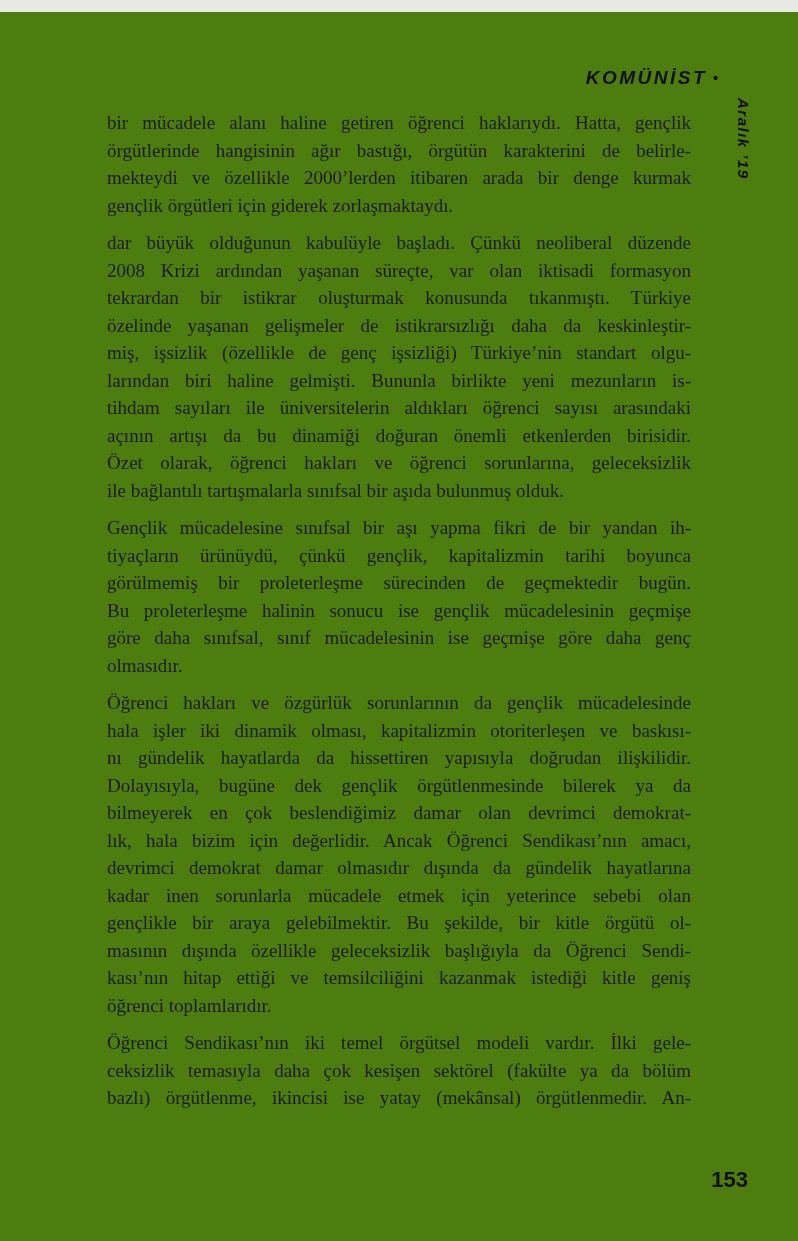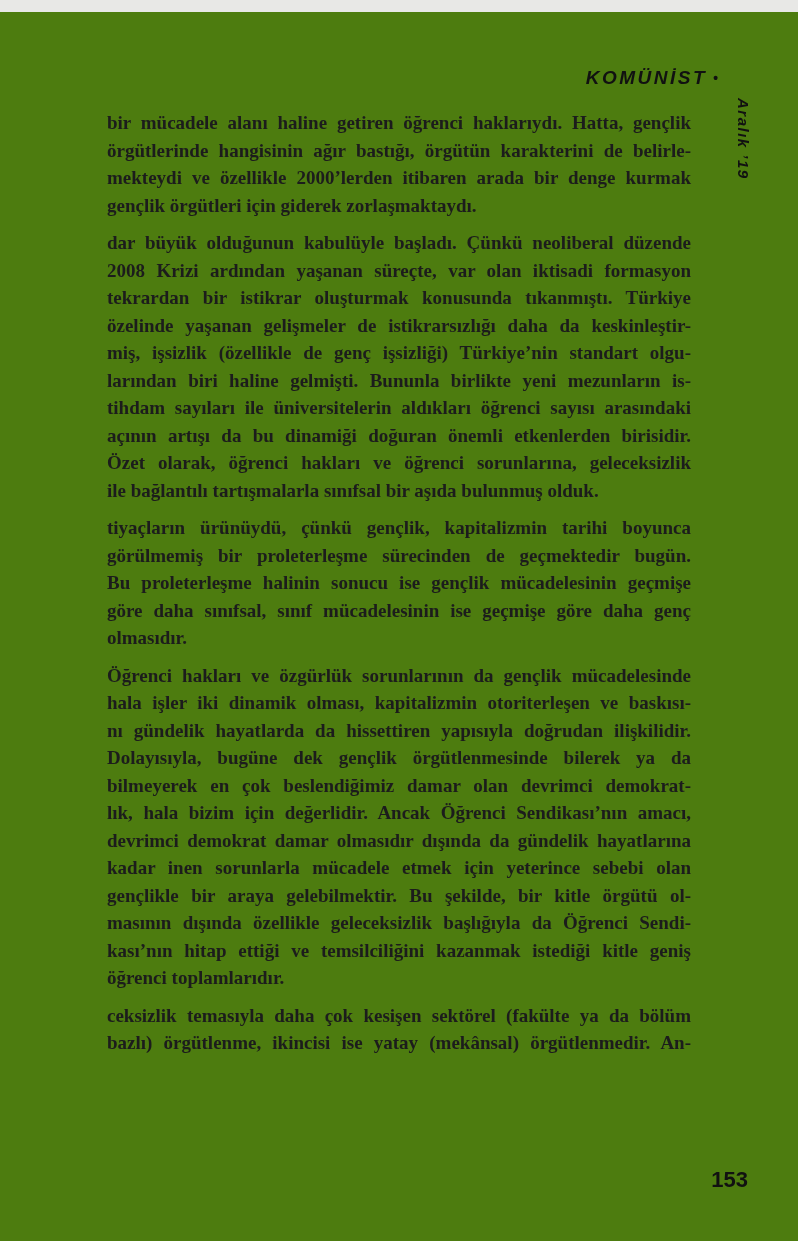--- a/index.html
+++ b/index.html
@@ -55,21 +55,20 @@
     font-size: 19px;
   }
   .paragraph + .paragraph {
     margin-top: 10px;
   }
   .line {
     line-height: 27.5px;
     text-align: justify;
     text-align-last: justify;
     white-space: normal;
-    font-weight: bold;
   }
   .line.line-left {
     text-align-last: left;
   }
   .page-number {
     position: absolute;
     right: 50px;
     bottom: 60px;
     font-family: "Liberation Sans", "DejaVu Sans", sans-serif;
     font-weight: bold;
@@ -101,20 +100,21 @@
         <div class="line">tekrardan bir istikrar oluşturmak konusunda tıkanmıştı. Türkiye</div>
         <div class="line">özelinde yaşanan gelişmeler de istikrarsızlığı daha da keskinleştir-</div>
         <div class="line">miş, işsizlik (özellikle de genç işsizliği) Türkiye’nin standart olgu-</div>
         <div class="line">larından biri haline gelmişti. Bununla birlikte yeni mezunların is-</div>
         <div class="line">tihdam sayıları ile üniversitelerin aldıkları öğrenci sayısı arasındaki</div>
         <div class="line">açının artışı da bu dinamiği doğuran önemli etkenlerden birisidir.</div>
         <div class="line">Özet olarak, öğrenci hakları ve öğrenci sorunlarına, geleceksizlik</div>
         <div class="line line-left">ile bağlantılı tartışmalarla sınıfsal bir aşıda bulunmuş olduk.</div>
       </div>
       <div class="paragraph">
+        <div class="line">Gençlik mücadelesine sınıfsal bir aşı yapma fikri de bir yandan ih-</div>
         <div class="line">tiyaçların ürünüydü, çünkü gençlik, kapitalizmin tarihi boyunca</div>
         <div class="line">görülmemiş bir proleterleşme sürecinden de geçmektedir bugün.</div>
         <div class="line">Bu proleterleşme halinin sonucu ise gençlik mücadelesinin geçmişe</div>
         <div class="line">göre daha sınıfsal, sınıf mücadelesinin ise geçmişe göre daha genç</div>
         <div class="line line-left">olmasıdır.</div>
       </div>
       <div class="paragraph">
         <div class="line">Öğrenci hakları ve özgürlük sorunlarının da gençlik mücadelesinde</div>
         <div class="line">hala işler iki dinamik olması, kapitalizmin otoriterleşen ve baskısı-</div>
         <div class="line">nı gündelik hayatlarda da hissettiren yapısıyla doğrudan ilişkilidir.</div>
@@ -122,20 +122,21 @@
         <div class="line">bilmeyerek en çok beslendiğimiz damar olan devrimci demokrat-</div>
         <div class="line">lık, hala bizim için değerlidir. Ancak Öğrenci Sendikası’nın amacı,</div>
         <div class="line">devrimci demokrat damar olmasıdır dışında da gündelik hayatlarına</div>
         <div class="line">kadar inen sorunlarla mücadele etmek için yeterince sebebi olan</div>
         <div class="line">gençlikle bir araya gelebilmektir. Bu şekilde, bir kitle örgütü ol-</div>
         <div class="line">masının dışında özellikle geleceksizlik başlığıyla da Öğrenci Sendi-</div>
         <div class="line">kası’nın hitap ettiği ve temsilciliğini kazanmak istediği kitle geniş</div>
         <div class="line line-left">öğrenci toplamlarıdır.</div>
       </div>
       <div class="paragraph">
+        <div class="line">Öğrenci Sendikası’nın iki temel örgütsel modeli vardır. İlki gele-</div>
         <div class="line">ceksizlik temasıyla daha çok kesişen sektörel (fakülte ya da bölüm</div>
         <div class="line">bazlı) örgütlenme, ikincisi ise yatay (mekânsal) örgütlenmedir. An-</div>
       </div>
     </main>
 
   <div class="page-number">153</div>
 
 </div>
 
 </body></html>

